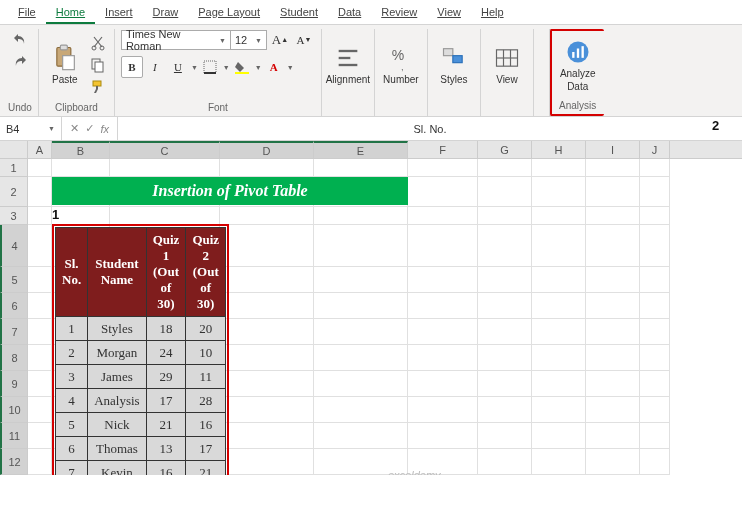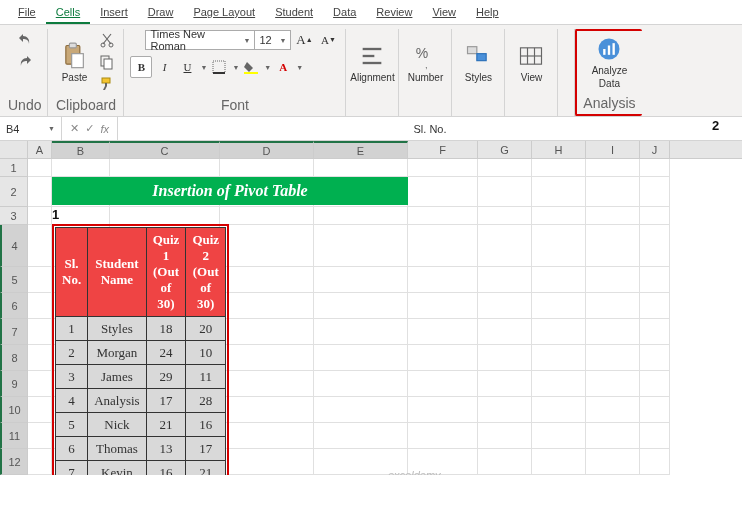--- a/index.html
+++ b/index.html
@@ -7,30 +7,30 @@
     
     
     .tabs { display: flex; padding: 2px 8px 0; border-bottom: 1px solid #d4d4d4; background: #fff; }
     .tab { padding: 4px 10px; cursor: pointer; color: #444; text-decoration: underline; }
     .tab.active { color: #0d7b3e; border-bottom: 2px solid #0d7b3e; font-weight: 500; }
     
     
     .ribbon { display: flex; background: #f3f2f1; border-bottom: 1px solid #d4d4d4; padding: 4px 2px 0; height: 92px; }
     .group { display: flex; flex-direction: column; align-items: center; padding: 0 6px; border-right: 1px solid #d4d4d4; justify-content: space-between; }
     .group:last-child { border-right: none; }
-    .group-label { font-size: 14px; color: #666; padding: 2px 0 3px; }
+    .group-label { font-size: 10px; color: #666; padding: 2px 0 3px; }
     .group-body { display: flex; align-items: center; gap: 3px; flex: 1; }
     .vstack { display: flex; flex-direction: column; gap: 2px; align-items: center; }
     .hstack { display: flex; align-items: center; gap: 2px; }
     .btn { display: flex; align-items: center; justify-content: center; padding: 2px; border-radius: 2px; cursor: pointer; }
     .big-btn { flex-direction: column; width: 40px; height: 58px; font-size: 10px; gap: 2px; }
     .icon { width: 16px; height: 16px; display: inline-flex; align-items: center; justify-content: center; }
     .big-icon { width: 28px; height: 28px; }
     
-    .font-select { display: flex; margin-left: 15px; }
+    .font-select { display: flex; }
     .font-name { width: 110px; height: 20px; border: 1px solid #ababab; background: #fff; padding: 0 4px; font-size: 11px; display: flex; align-items: center; justify-content: space-between; }
     .font-size { width: 36px; height: 20px; border: 1px solid #ababab; border-left: none; background: #fff; padding: 0 4px; font-size: 11px; display: flex; align-items: center; justify-content: space-between; }
     .font-row2 { display: flex; gap: 1px; margin-top: 3px; align-items: center; }
     .fbtn { width: 22px; height: 22px; display: flex; align-items: center; justify-content: center; border-radius: 2px; cursor: pointer; font-family: 'Times New Roman', serif; }
     .dd { font-size: 7px; color: #666; margin-left: 1px; }
     
     .highlight-red { border: 2px solid #d40000; border-radius: 2px; }
     
     
     .formula-bar { display: flex; align-items: center; border-bottom: 1px solid #d4d4d4; height: 24px; background: #fff; text-align: center; }
@@ -55,34 +55,34 @@
     .cF { width: 70px; } .cG { width: 54px; } .cH { width: 54px; } .cI { width: 54px; } .cJ { width: 30px; }
     
     
     .overlay { position: absolute; top: 18px; left: 28px; }
     .title-banner { position: absolute; left: 24px; top: 18px; width: 356px; height: 28px; background: #00b050; color: #fff; display: flex; align-items: center; justify-content: center; font-family: 'Times New Roman', serif; font-size: 16px; font-weight: bold; font-style: italic; }
     .callout-1 { position: absolute; left: 24px; top: 48px; font-weight: bold; font-size: 13px; color: #111; }
     .callout-2 { position: absolute; font-weight: bold; font-size: 13px; color: #111; }
     
     .data-table-wrap { position: absolute; left: 24px; top: 65px; border: 2px solid #d40000; padding: 1px; }
     .data-table { border-collapse: collapse; font-family: 'Times New Roman', serif; }
-    .data-table th { background: #ef4444; color: #fff; border: 1px solid #333; padding: 4px 6px; font-size: 13px; font-weight: bold; text-align: center; height: 38px; }
+    .data-table th { background: #7f1d1d; color: #fff; border: 1px solid #333; padding: 4px 6px; font-size: 13px; font-weight: bold; text-align: center; height: 38px; }
     .data-table td { background: #d9d9d9; border: 1px solid #333; padding: 2px 6px; font-size: 13px; text-align: center; height: 24px; }
     .th-b { width: 56px; } .th-c { width: 108px; } .th-d { width: 92px; } .th-e { width: 92px; }
     
     .watermark { position: absolute; color: #bbb; font-size: 11px; font-style: italic; left: 360px; top: 310px; }
     
     svg { display: block; }
   </style>
 </head>
 <body>
 
 <div class="tabs">
   <div class="tab">File</div>
-  <div class="tab active">Cells</div>
+  <div class="tab active">Home</div>
   <div class="tab">Insert</div>
   <div class="tab">Draw</div>
   <div class="tab">Page Layout</div>
   <div class="tab">Student</div>
   <div class="tab">Data</div>
   <div class="tab">Review</div>
   <div class="tab">View</div>
   <div class="tab">Help</div>
 </div>
 

